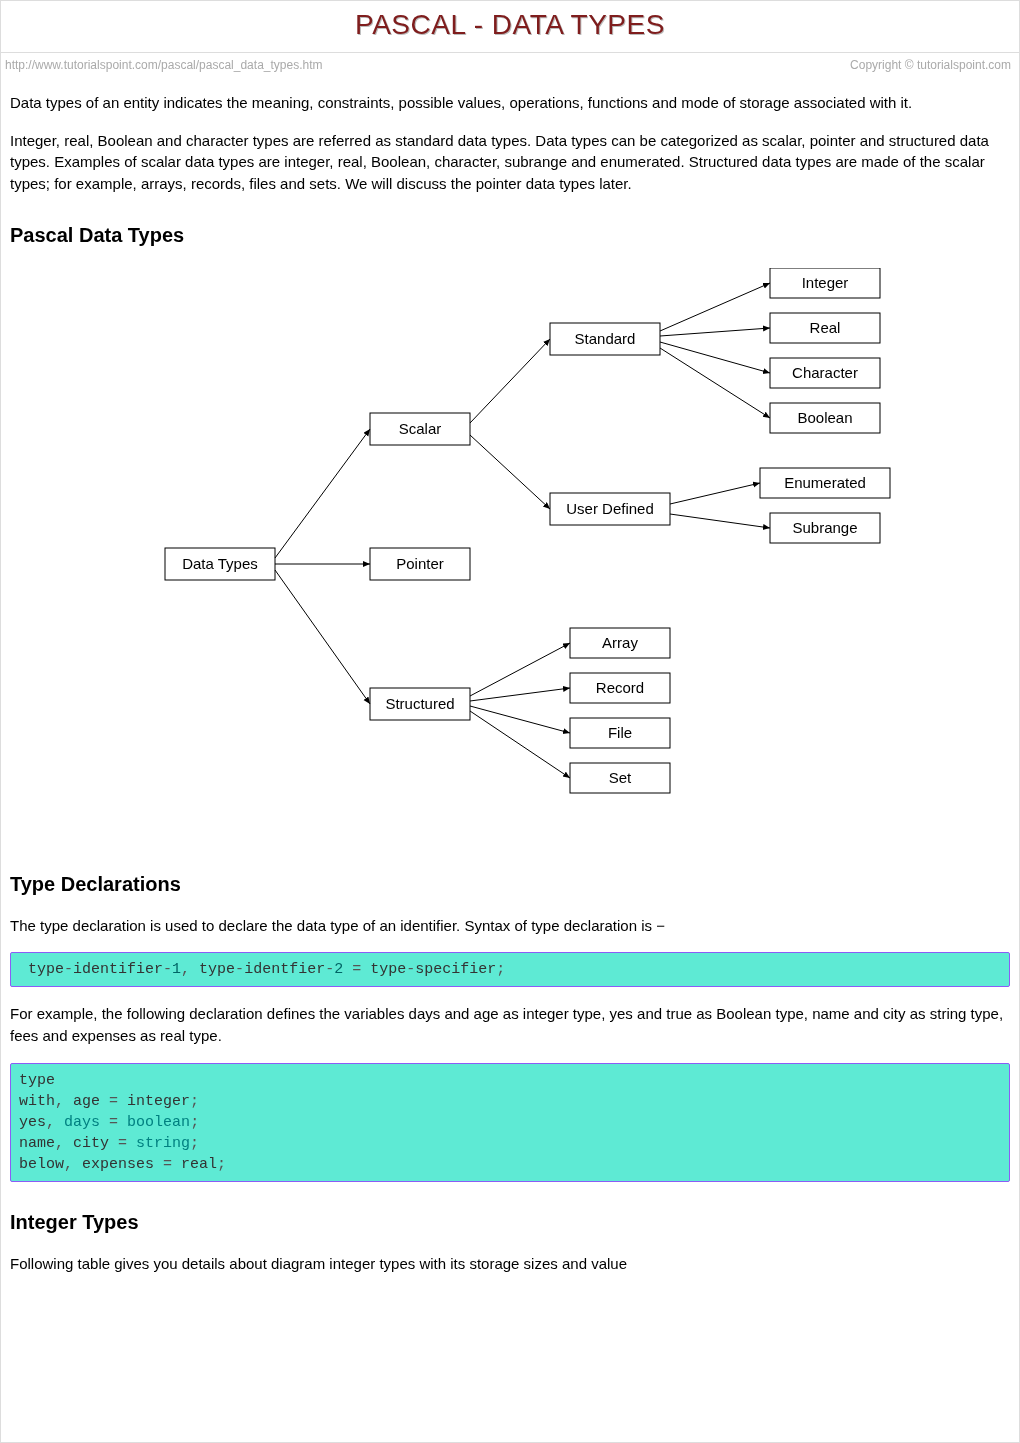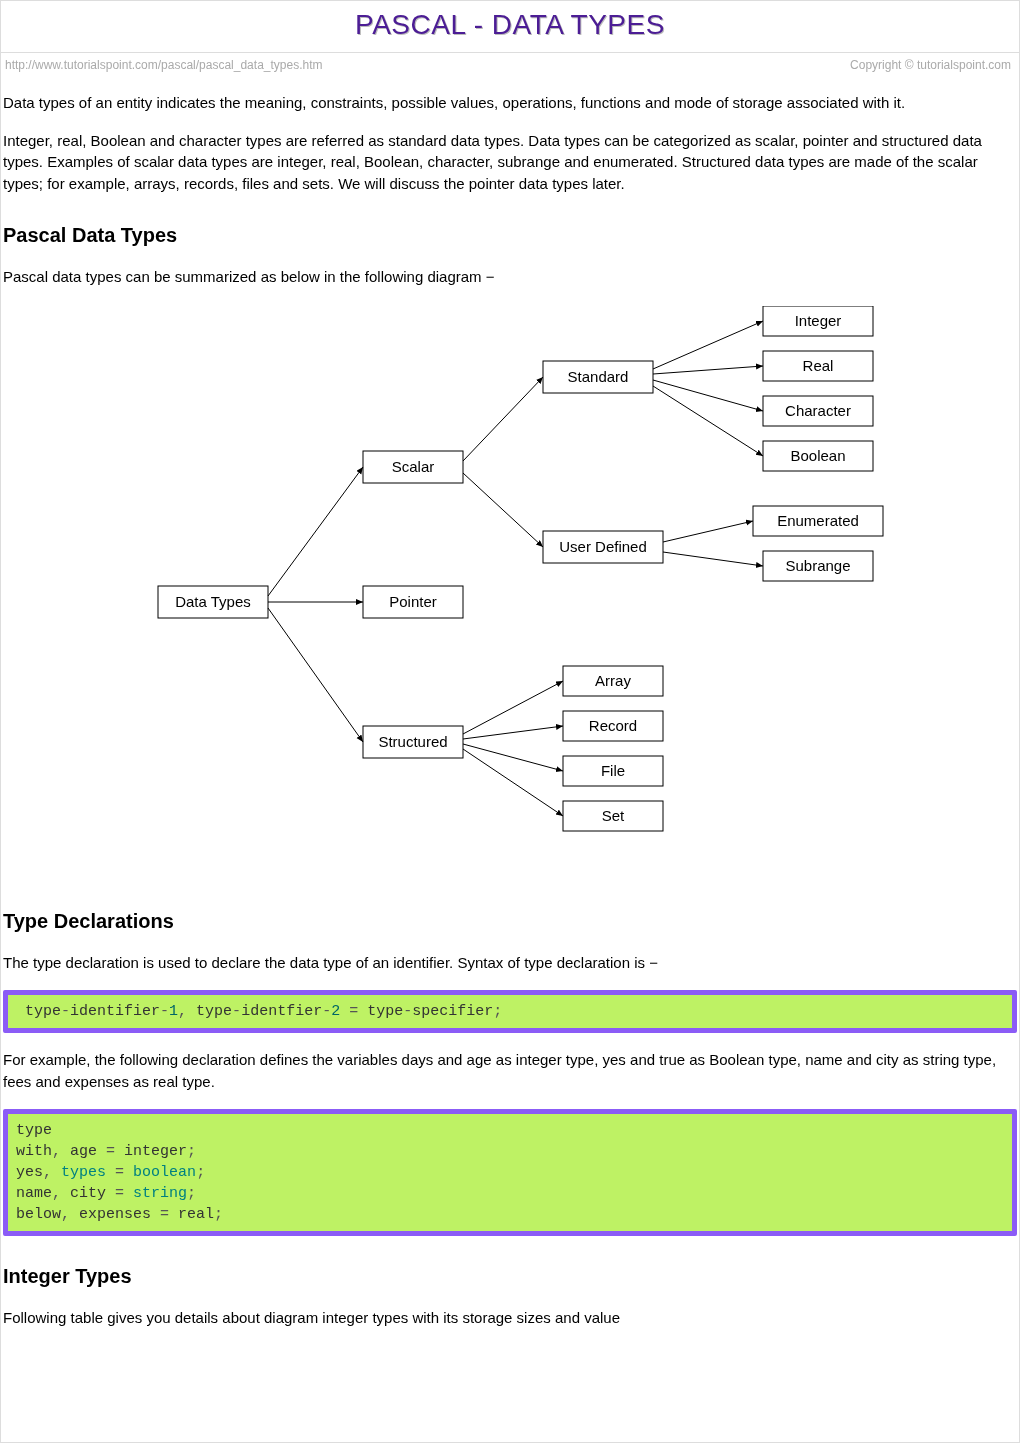--- a/index.html
+++ b/index.html
@@ -25,51 +25,51 @@
     border-bottom: 1px solid #ddd;
     text-align: center;
     padding: 4px 0 6px 0;
   }
   .title-bar h1 {
     margin: 0;
     font-family: Verdana, Geneva, sans-serif;
     font-weight: normal;
     font-size: 28px;
     letter-spacing: 0.5px;
-    color: #4c1d95;
+    color: #7f1d1d;
     text-shadow: 1px 1px 0 #bbb;
   }
   .meta-row {
     display: flex;
     justify-content: space-between;
     align-items: flex-start;
     padding: 4px 8px 2px 4px;
     font-size: 12px;
     color: #aaa;
   }
   .meta-row a {
     color: #aaa;
     text-decoration: none;
   }
   .content {
-    padding: 0 2px;
+    padding: 0 9px;
   }
   p {
     margin: 16px 0;
     font-size: 15px;
   }
   h2 {
     font-family: Verdana, Geneva, sans-serif;
     font-weight: bold;
     font-size: 20px;
     margin: 26px 0 10px 0;
   }
   .code-block {
-    background: #bef264;
-    border: 5px solid #8b5cf6;
+    background: #5eead4;
+    border: 1px solid #8b5cf6;
     border-radius: 2px;
     padding: 6px 8px;
     font-family: "Courier New", monospace;
     font-size: 15px;
     white-space: pre;
     line-height: 1.4;
     margin: 10px 0;
     color: #333;
   }
   .code-block .op { color: #555; }
@@ -116,21 +116,20 @@
   <div class="meta-row">
     <a>http://www.tutorialspoint.com/pascal/pascal_data_types.htm</a>
     <span>Copyright © tutorialspoint.com</span>
   </div>
 
   <div class="content">
     <p>Data types of an entity indicates the meaning, constraints, possible values, operations, functions and mode of storage associated with it.</p>
     <p>Integer, real, Boolean and character types are referred as standard data types. Data types can be categorized as scalar, pointer and structured data types. Examples of scalar data types are integer, real, Boolean, character, subrange and enumerated. Structured data types are made of the scalar types; for example, arrays, records, files and sets. We will discuss the pointer data types later.</p>
 
     <h2>Pascal Data Types</h2>
-    <p>Pascal data types can be summarized as below in the following diagram −</p>
 
     <div class="diagram-wrap">
       <svg class="diagram" viewBox="0 0 820 570">
         <defs>
           <marker id="arrow" markerWidth="8" markerHeight="8" refX="7" refY="3" orient="auto">
             <path d="M0,0 L7,3 L0,6 Z" fill="#000"></path>
           </marker>
         </defs>
 
         <rect class="node-rect" x="55" y="280" width="110" height="32"></rect>
@@ -205,20 +204,20 @@
 
     <h2>Type Declarations</h2>
     <p>The type declaration is used to declare the data type of an identifier. Syntax of type declaration is −</p>
 
     <div class="code-block"><span> type</span><span class="op">-</span><span>identifier</span><span class="op">-</span><span class="num">1</span><span class="punc">,</span><span> type</span><span class="op">-</span><span>identfier</span><span class="op">-</span><span class="num">2</span> <span class="op">=</span><span> type</span><span class="op">-</span><span>specifier</span><span class="punc">;</span></div>
 
     <p>For example, the following declaration defines the variables days and age as integer type, yes and true as Boolean type, name and city as string type, fees and expenses as real type.</p>
 
     <div class="code-block"><span>type</span>
 <span>with</span><span class="punc">,</span><span> age </span><span class="op">=</span><span> integer</span><span class="punc">;</span>
-<span>yes</span><span class="punc">,</span><span> </span><span class="kw">types</span><span> </span><span class="op">=</span><span> </span><span class="kw">boolean</span><span class="punc">;</span>
+<span>yes</span><span class="punc">,</span><span> </span><span class="kw">days</span><span> </span><span class="op">=</span><span> </span><span class="kw">boolean</span><span class="punc">;</span>
 <span>name</span><span class="punc">,</span><span> city </span><span class="op">=</span><span> </span><span class="kw">string</span><span class="punc">;</span>
 <span>below</span><span class="punc">,</span><span> expenses </span><span class="op">=</span><span> real</span><span class="punc">;</span></div>
 
     <h2>Integer Types</h2>
     <p>Following table gives you details about diagram integer types with its storage sizes and value</p>
   </div>
 </div>
 
 </body></html>

